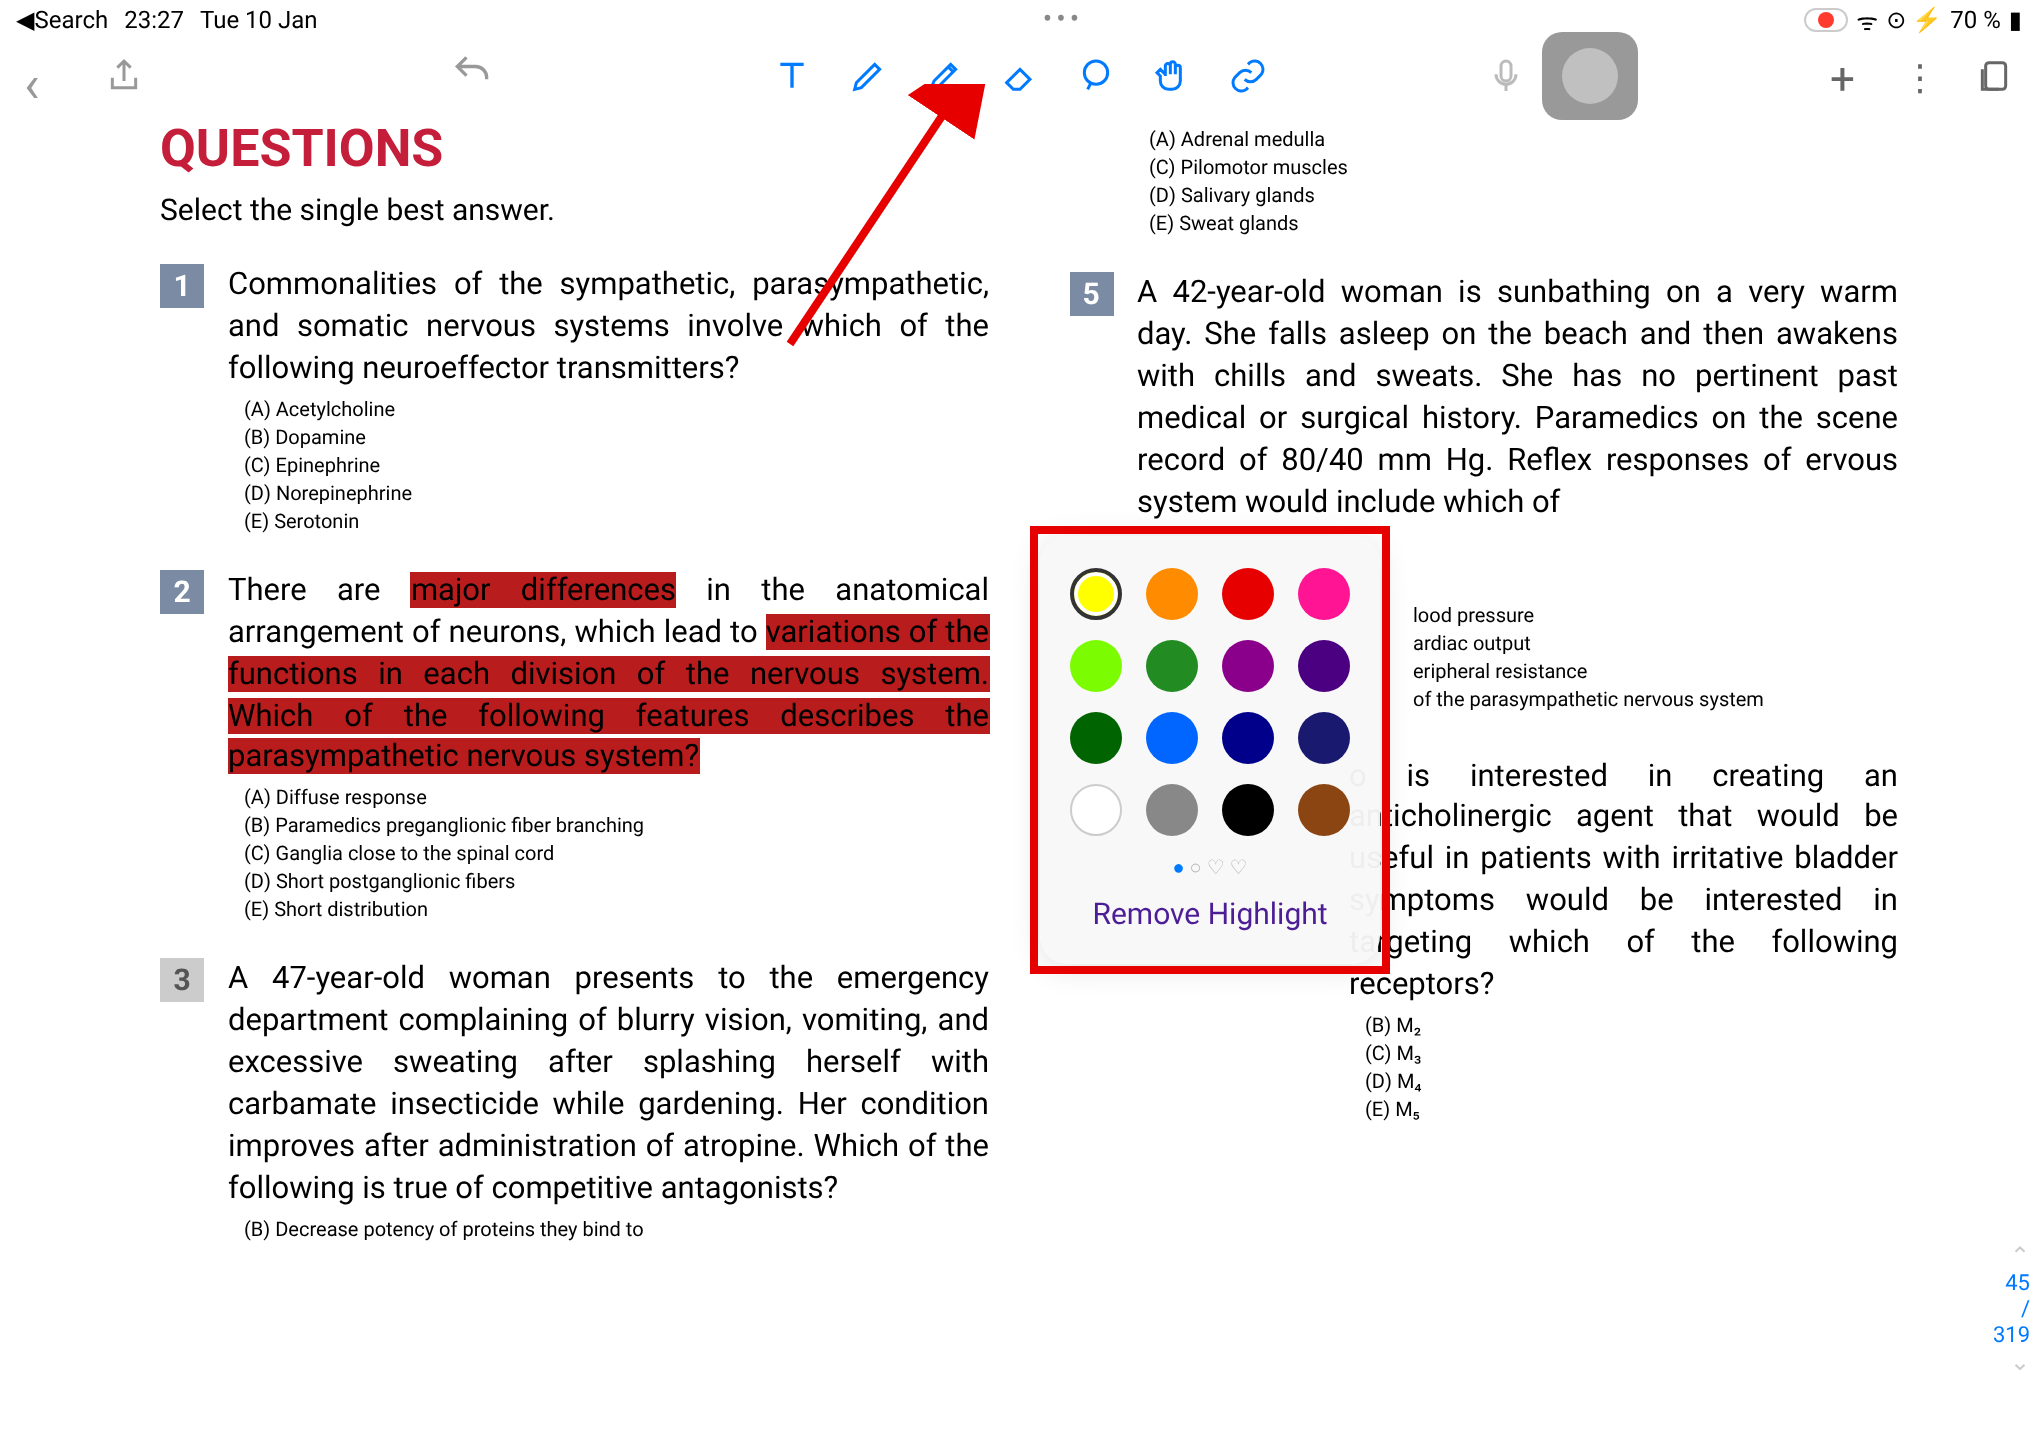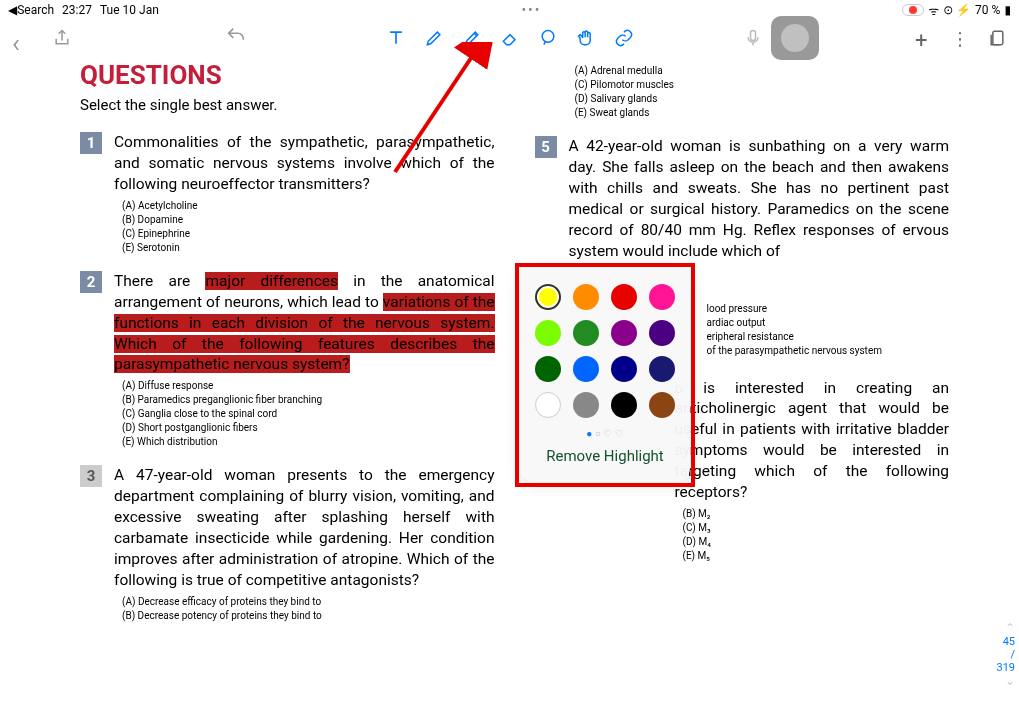--- a/index.html
+++ b/index.html
@@ -31,21 +31,21 @@
 .opts{margin-top:4px}
 .opt{font-size:10px;line-height:1.4;padding-left:8px}
 .hl{background:#b91c1c}
 .popover{position:absolute;left:520px;top:268px;width:170px;height:214px;background:rgba(248,248,248,0.96);border-radius:14px;box-shadow:0 2px 16px rgba(0,0,0,0.12);padding:16px 14px 10px}
 .popover-border{position:absolute;left:515px;top:263px;width:180px;height:224px;border:4px solid #e60000;z-index:10;pointer-events:none}
 .color-grid{display:grid;grid-template-columns:repeat(5,1fr);gap:8px;justify-items:center}
 .color-swatch{width:26px;height:26px;border-radius:50%;cursor:pointer}
 .color-swatch.sel{border:2px solid #333;box-shadow:inset 0 0 0 2px #fff}
 .pager{text-align:center;margin-top:10px;font-size:10px;color:#bbb}
 .pager .active{color:#007aff}
-.remove-link{text-align:center;margin-top:8px;color:#14532d;font-size:15px;cursor:pointer}
+.remove-link{text-align:center;margin-top:8px;color:#4c1d95;font-size:15px;cursor:pointer}
 .arrow{position:absolute;left:385px;top:42px;z-index:5;pointer-events:none}
 .side-indicator{position:absolute;right:4px;bottom:40px;text-align:right;font-size:11px;color:#007aff}
 .side-indicator .div{color:#007aff}
 .chev{color:#ccc;font-size:12px}
 </style>
 </head>
 <body>
 
 <div class="status-bar">
   <div class="status-left">
@@ -139,45 +139,45 @@
     <div class="subheading">Select the single best answer.</div>
 
     <div class="q">
       <div class="qnum">1</div>
       <div class="qtext">
         <span>Commonalities of the sympathetic, parasympathetic, and somatic nervous systems involve which of the following neuroeffector transmitters?</span>
         <div class="opts">
           <div class="opt">(A)  Acetylcholine</div>
           <div class="opt">(B)  Dopamine</div>
           <div class="opt">(C)  Epinephrine</div>
+          <div class="opt">(D)  Norepinephrine</div>
           <div class="opt">(E)  Serotonin</div>
         </div>
       </div>
     </div>
 
     <div class="q">
       <div class="qnum">2</div>
       <div class="qtext">
         <span>There are </span><span class="hl">major differences</span><span> in the anatomical arrangement of neurons, which lead to </span><span class="hl">variations of the functions in each division of the nervous system. Which of the following features describes the parasympathetic nervous system?</span>
         <div class="opts">
           <div class="opt">(A)  Diffuse response</div>
           <div class="opt">(B)  Paramedics preganglionic fiber branching</div>
           <div class="opt">(C)  Ganglia close to the spinal cord</div>
           <div class="opt">(D)  Short postganglionic fibers</div>
-          <div class="opt">(E)  Which distribution</div>
+          <div class="opt">(E)  Short distribution</div>
         </div>
       </div>
     </div>
 
     <div class="q">
       <div class="qnum gray">3</div>
       <div class="qtext">
         <span>A 47-year-old woman presents to the emergency department complaining of blurry vision, vomiting, and excessive sweating after splashing herself with carbamate insecticide while gardening. Her condition improves after administration of atropine. Which of the following is true of competitive antagonists?</span>
         <div class="opts">
-          <div class="opt">(A)  Decrease efficacy of proteins they bind to</div>
           <div class="opt">(B)  Decrease potency of proteins they bind to</div>
 
         </div>
       </div>
     </div>
   </div>
 
   <div class="col">
     <div class="q" style="margin-left:32px">
       <div class="qtext">

